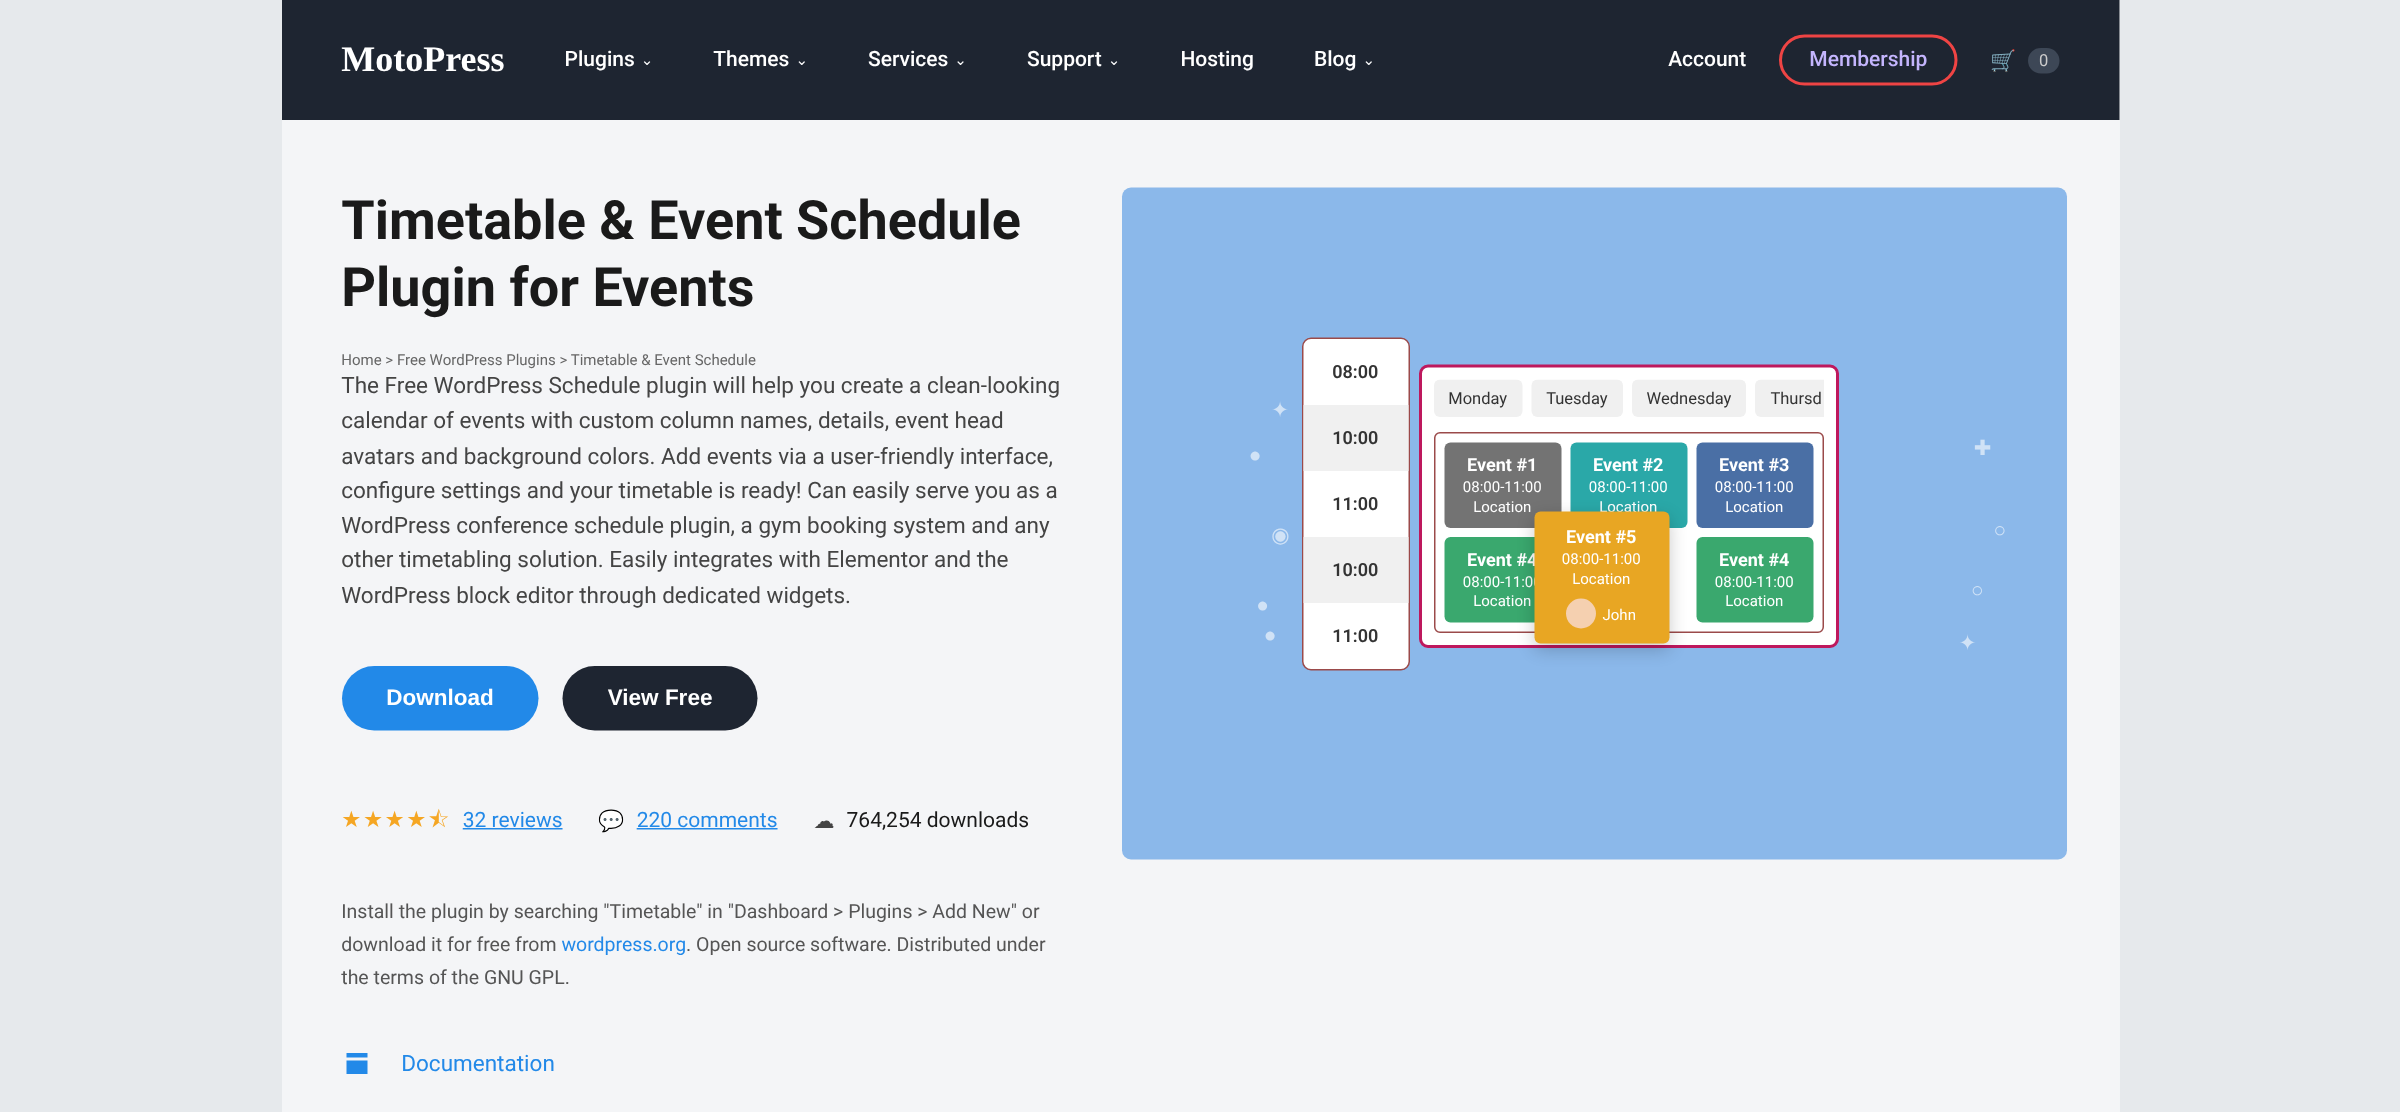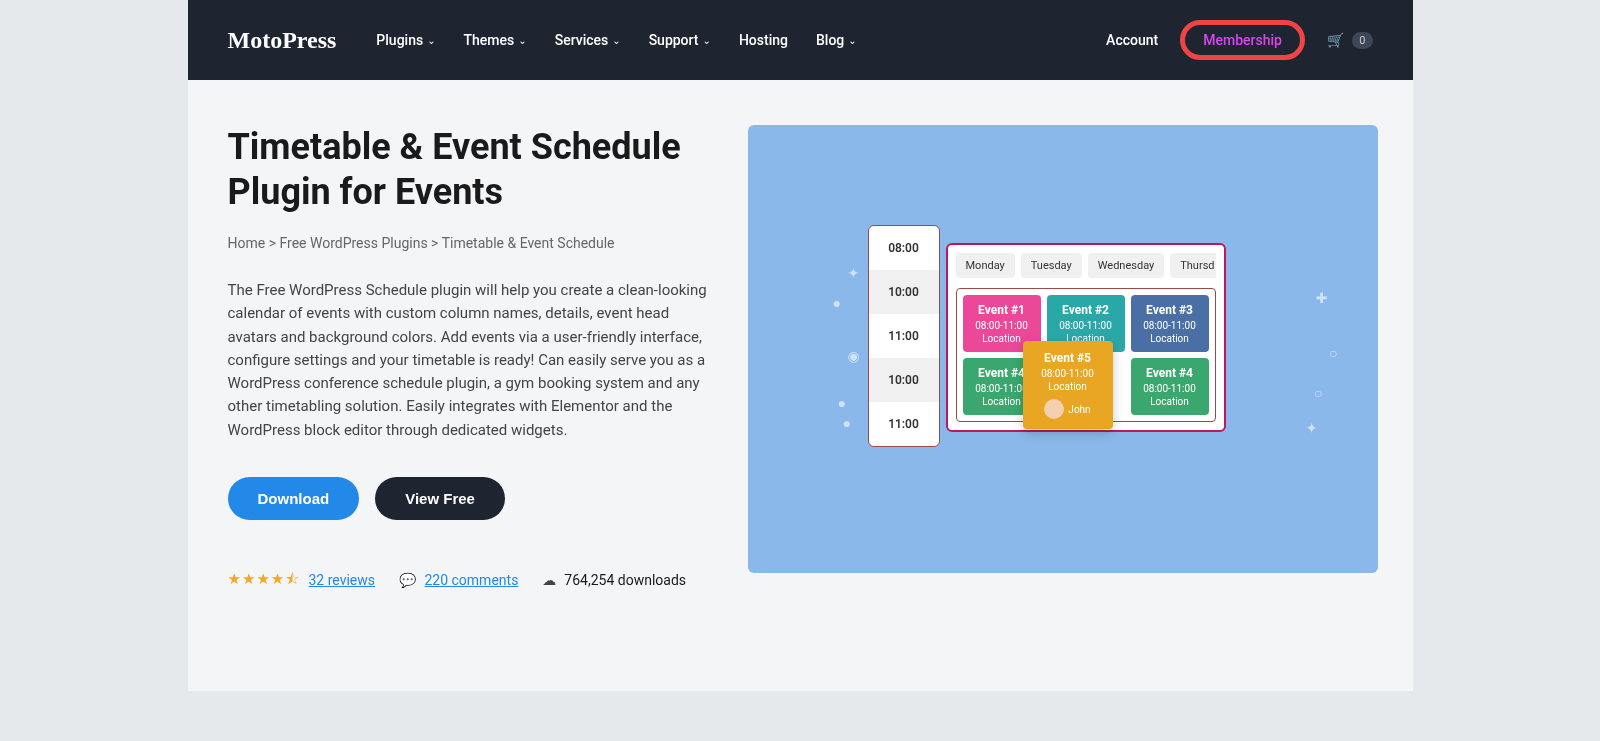--- a/index.html
+++ b/index.html
@@ -1,33 +1,33 @@
 <!DOCTYPE html>
 <html><head>
 <meta charset="utf-8">
 <style>
 * { margin: 0; padding: 0; box-sizing: border-box; }
 body { font-family: -apple-system, BlinkMacSystemFont, "Segoe UI", Roboto, sans-serif; background: #e6e9ec; color: #1a1a1a; }
 .page { width: 1225px; margin: 0 auto; background: #fff; }
 .header { background: #1e2531; height: 80px; display: flex; align-items: center; padding: 0 40px; }
 .logo { color: #fff; font-family: 'Brush Script MT', cursive; font-size: 24px; font-weight: bold; margin-right: 40px; }
-.nav { display: flex; gap: 28px; flex: 1; }
+.nav { display: flex; gap: 40px; flex: 1; }
 .nav-item { color: #fff; font-size: 14px; font-weight: 500; cursor: pointer; display: flex; align-items: center; gap: 4px; }
 .chevron { font-size: 10px; }
 .header-right { display: flex; align-items: center; gap: 22px; }
 .account-link { color: #fff; font-size: 14px; font-weight: 500; cursor: pointer; }
-.membership-btn { color: #d946ef; font-size: 14px; font-weight: 500; border: 5px solid #ef4444; border-radius: 20px; padding: 7px 18px; cursor: pointer; }
+.membership-btn { color: #c4b5fd; font-size: 14px; font-weight: 500; border: 2px solid #ef4444; border-radius: 20px; padding: 7px 18px; cursor: pointer; }
 .cart { display: flex; align-items: center; gap: 8px; color: #fff; cursor: pointer; }
 .cart-icon { font-size: 14px; }
 .cart-badge { background: #3d4756; color: #ccc; font-size: 11px; padding: 2px 7px; border-radius: 10px; }
 .content { display: flex; padding: 45px 35px 60px 40px; gap: 40px; background: #f4f5f7; }
 .left { flex: 0 0 480px; }
 .right { flex: 1; }
 h1 { font-size: 36px; font-weight: 700; line-height: 1.25; color: #1a1a1a; margin-bottom: 20px; }
-.breadcrumb { font-size: 14px; color: #666; margin-bottom: 28px; }
+.breadcrumb { font-size: 10px; color: #666; }
 .breadcrumb a { color: #666; text-decoration: none; }
 .description { font-size: 15px; line-height: 1.55; color: #444; margin-bottom: 35px; }
 .buttons { display: flex; gap: 16px; margin-bottom: 48px; }
 .btn { padding: 13px 30px; border-radius: 25px; font-size: 15px; font-weight: 600; cursor: pointer; border: none; }
 .btn-primary { background: #2289e8; color: #fff; }
 .btn-secondary { background: #1e2531; color: #fff; }
 .stats { display: flex; align-items: center; gap: 24px; margin-bottom: 38px; font-size: 14px; }
 .stars { color: #f5a623; font-size: 15px; letter-spacing: 1px; }
 .stat-link { color: #2289e8; text-decoration: underline; cursor: pointer; }
 .stat-item { display: flex; align-items: center; gap: 8px; }
@@ -43,21 +43,21 @@
 .time-cell { padding: 15px 0; text-align: center; font-size: 12px; font-weight: 600; color: #333; }
 .time-cell:nth-child(even) { background: #f0f0f0; }
 .days-panel { position: absolute; left: 78px; top: 18px; background: #fff; border: 2px solid #be185d; border-radius: 6px; padding: 8px; width: 280px; }
 .days-row { display: flex; gap: 6px; margin-bottom: 10px; overflow: hidden; }
 .day-tab { background: #f0f0f0; padding: 6px 10px; border-radius: 4px; font-size: 11px; color: #333; white-space: nowrap; }
 .events-grid { display: grid; grid-template-columns: repeat(3, 1fr); gap: 6px; border: 1px solid #9b4a4a; border-radius: 4px; padding: 6px; }
 .event-card { padding: 8px 6px; border-radius: 4px; color: #fff; text-align: center; }
 .event-title { font-size: 12px; font-weight: 700; margin-bottom: 3px; }
 .event-time { font-size: 10px; margin-bottom: 2px; }
 .event-loc { font-size: 10px; }
-.event-purple { background: #ec4899; }
+.event-purple { background: #737373; }
 .event-teal { background: #2aa8a8; }
 .event-blue { background: #4a6fa5; }
 .event-green { background: #3aa86e; }
 .event-yellow { position: absolute; left: 155px; top: 116px; width: 90px; background: #e8a623; border-radius: 4px; padding: 10px 6px; color: #fff; text-align: center; z-index: 10; box-shadow: 0 4px 12px rgba(0,0,0,0.2); }
 .avatar { width: 20px; height: 20px; background: #f5d0b0; border-radius: 50%; display: inline-block; margin-right: 4px; vertical-align: middle; }
 .john { font-size: 10px; }
 .deco { position: absolute; color: #fff; opacity: 0.6; font-size: 14px; }
 </style>
 </head>
 <body>
@@ -119,20 +119,33 @@
           <span class="stat-link">32 reviews</span>
         </div>
         <div class="stat-item">
           <span class="stat-icon">💬</span>
           <span class="stat-link">220 comments</span>
         </div>
         <div class="stat-item">
           <span class="stat-icon">☁</span>
           <span>764,254 downloads</span>
         </div>
+      </div>
+      <p class="install-note">
+        <span>Install the plugin by searching "Timetable" in "Dashboard &gt; Plugins &gt; Add New" or download it for free from </span><a>wordpress.org</a><span>. Open source software. Distributed under the terms of the GNU GPL.</span>
+      </p>
+      <div class="resource-links">
+        <div class="resource-link">
+          <svg class="resource-icon" viewBox="0 0 20 20" fill="#2289e8">
+              <rect x="3" y="3" width="14" height="3"></rect>
+              <rect x="3" y="8" width="14" height="9"></rect>
+            </svg>
+          <span>Documentation</span>
+        </div>
+
       </div>
     </div>
 
     <div class="right">
       <div class="preview">
         <span class="deco" style="left:100px;top:140px">✦</span>
         <span class="deco" style="left:85px;top:170px">●</span>
         <span class="deco" style="left:100px;top:223px">◉</span>
         <span class="deco" style="left:90px;top:270px">●</span>
         <span class="deco" style="left:95px;top:290px">●</span>

